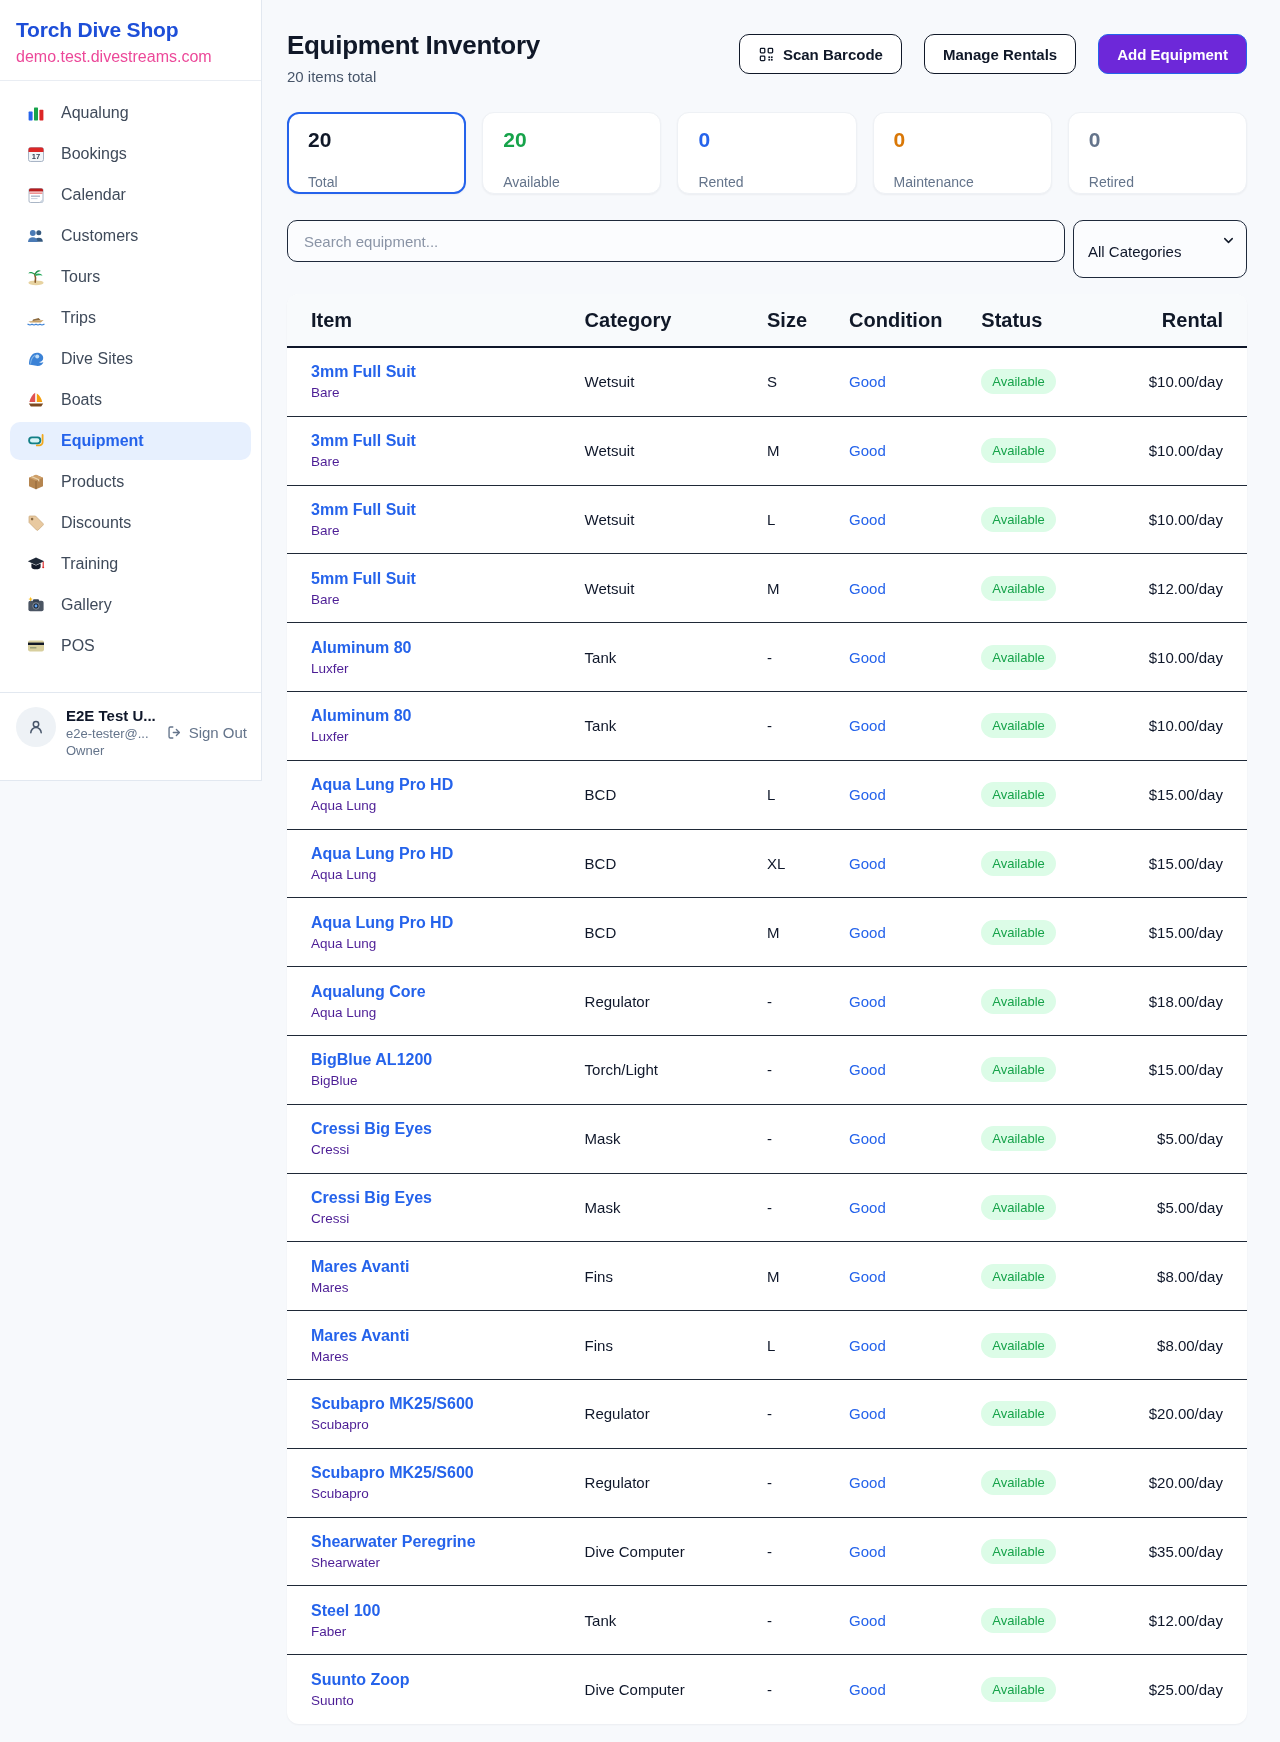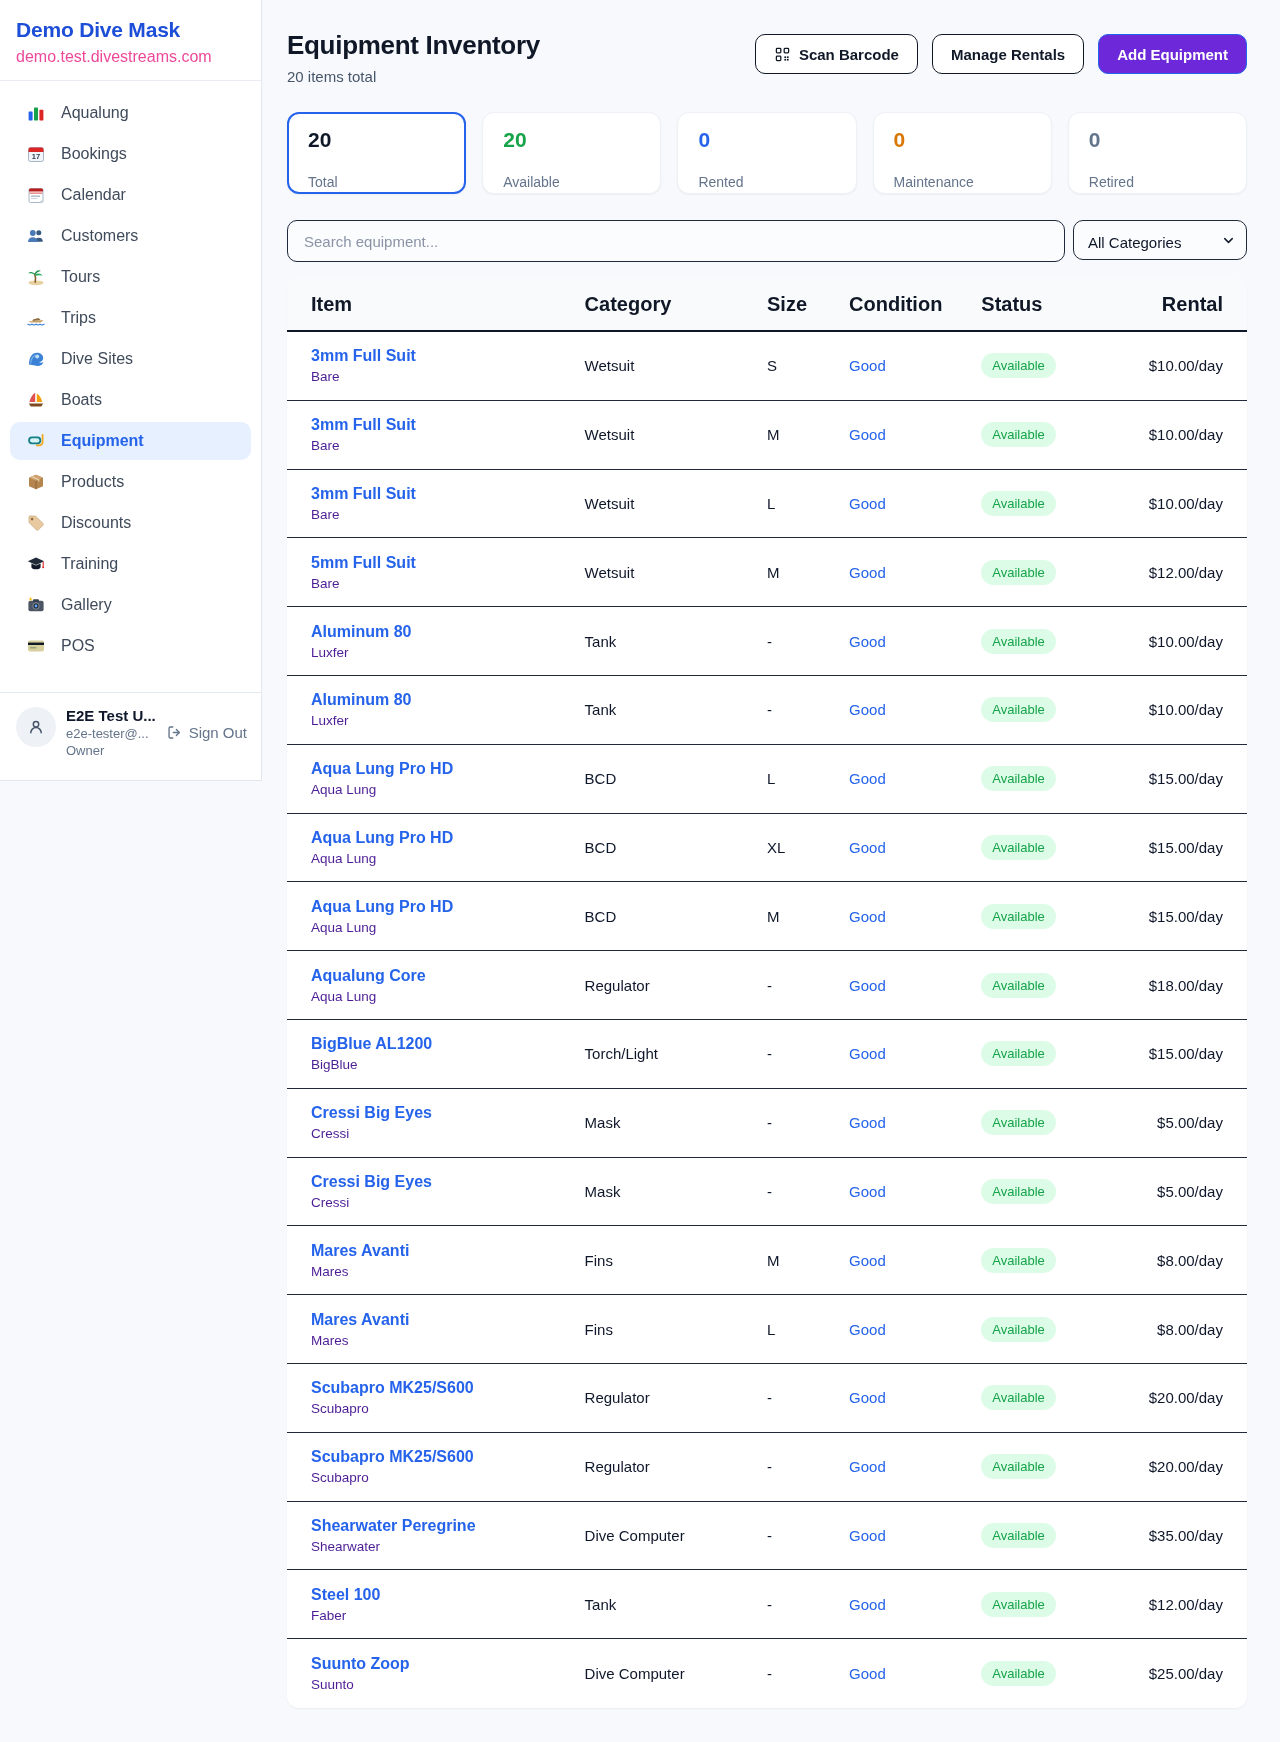--- a/index.html
+++ b/index.html
@@ -44,21 +44,21 @@
     margin-left:auto; display:flex; align-items:center; gap:6px;
     background:none; border:none; color:#64748b; font-size:15px;
     font-family:inherit; cursor:pointer; white-space:nowrap;
   }
   .signout svg { width:17px; height:17px; }
   
   .main { flex:1; padding:30px 33px 0 25px; min-width:0; }
   .page-head { display:flex; justify-content:space-between; align-items:flex-start; }
   .page-title { font-size:26px; font-weight:800; letter-spacing:-0.3px; color:#101828; }
   .page-sub { font-size:15px; color:#475569; margin-top:7px; }
-  .head-actions { display:flex; gap:14px; margin-top:4px;align-items:center; }
+  .head-actions { display:flex; gap:22px; margin-top:4px;align-items:center; }
   .btn {
     height:40px; display:inline-flex; align-items:center; gap:8px;
     padding:0 18px; border-radius:10px; font-size:15px; font-weight:600;
     font-family:inherit; cursor:pointer; background:#ffffff;
     border:1.5px solid #101828; color:#101828;
   }
   .btn svg { width:17px; height:17px; }
   .btn.primary { background:#6d28d9; border:1.5px solid #2563eb; color:#ffffff; }
   
   .stats { display:flex; gap:16px; margin-top:27px; }
@@ -72,21 +72,21 @@
   .stat-label { font-size:14px; color:#64748b; margin-top:22px; }
   
   .filters { display:flex; gap:8px; margin-top:26px; }
   .search-input {
     flex:1; height:42px; border:1.5px solid #1e293b; border-radius:10px;
     padding:0 16px; font-size:15px; font-family:inherit; background:#fbfcfe; color:#0f172a;
   }
   .search-input::placeholder { color:#8a94a6; }
   .select-wrap { position:relative; width:174px; flex:0 0 174px; }
   .cat-select {
-    width:100%; height:40px; border:1.5px solid #1e293b; border-radius:10px;
+    width:100%; height:58px; border:1.5px solid #1e293b; border-radius:10px;
     background:#fbfcfe; font-size:15px; font-weight:500; font-family:inherit;
     padding:4px 32px 0 14px; appearance:none; -webkit-appearance:none; color:#0f172a; cursor:pointer;
   }
   .select-chevron { position:absolute; right:11px; top:13px; width:15px; height:15px; pointer-events:none; }
   
   .table-card {
     margin-top:16px; background:#ffffff; border-radius:12px;
     box-shadow:0 1px 2px rgba(15,23,42,.05); overflow:hidden;
   }
   .tgrid { display:grid; grid-template-columns:30% 20% 9% 14.5% 14.5% 12%; align-items:center; padding:0 24px; }
@@ -208,21 +208,21 @@
       <rect x="15.2" y="15.2" width="2" height="2" fill="#101828"></rect>
     </symbol>
     <symbol id="sym-chevron-down" viewBox="0 0 20 20">
       <path d="M5 7.5 L10 12.5 L15 7.5" stroke="#101828" stroke-width="1.9" fill="none" stroke-linecap="round" stroke-linejoin="round"></path>
     </symbol>
   </defs>
 </svg>
 
 <aside class="sidebar">
   <div class="brand-wrap">
-    <div class="brand">Demo Dive Mask</div>
+    <div class="brand">Torch Dive Shop</div>
     <div class="brand-domain">demo.test.divestreams.com</div>
   </div>
   <nav class="nav" id="nav-list">
       <div class="nav-item">
     <svg class="nav-ico">
           <use href="#sym-dashboard-icon"></use>
         </svg>
     <span class="nav-label">Aqualung</span>
   </div>
       <div class="nav-item">

